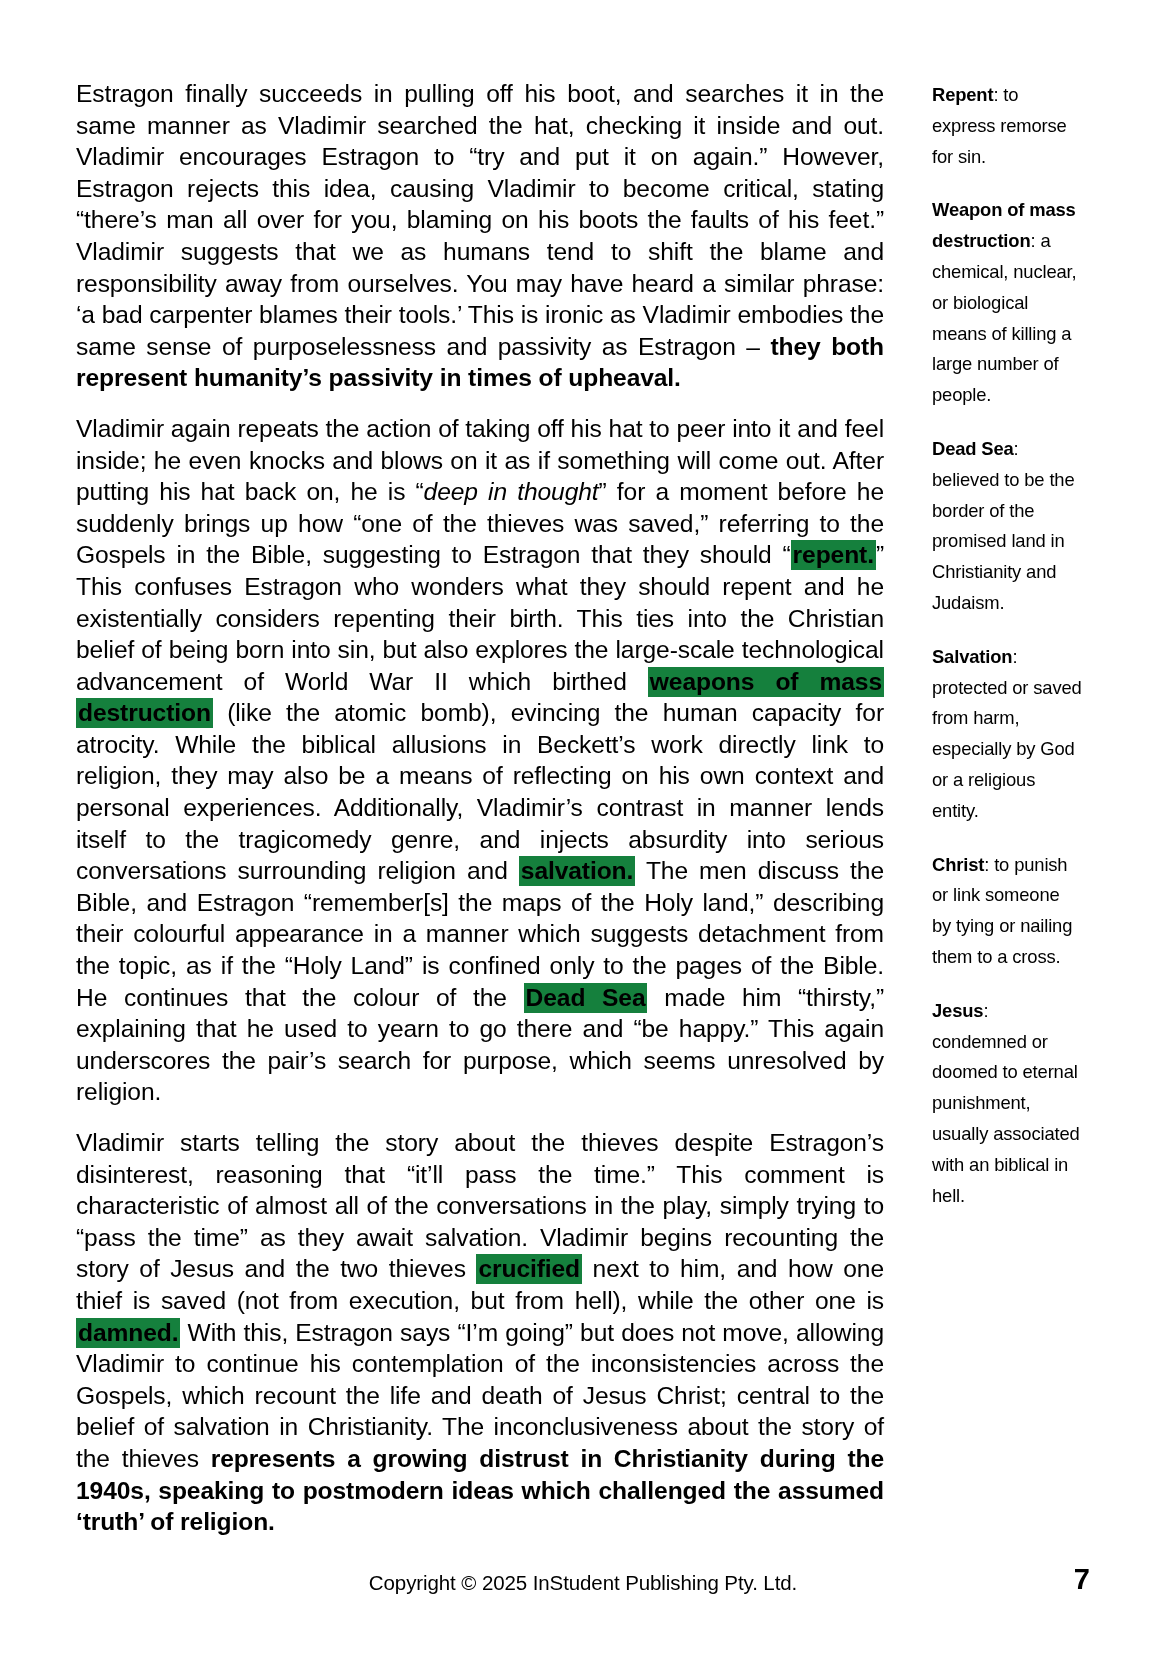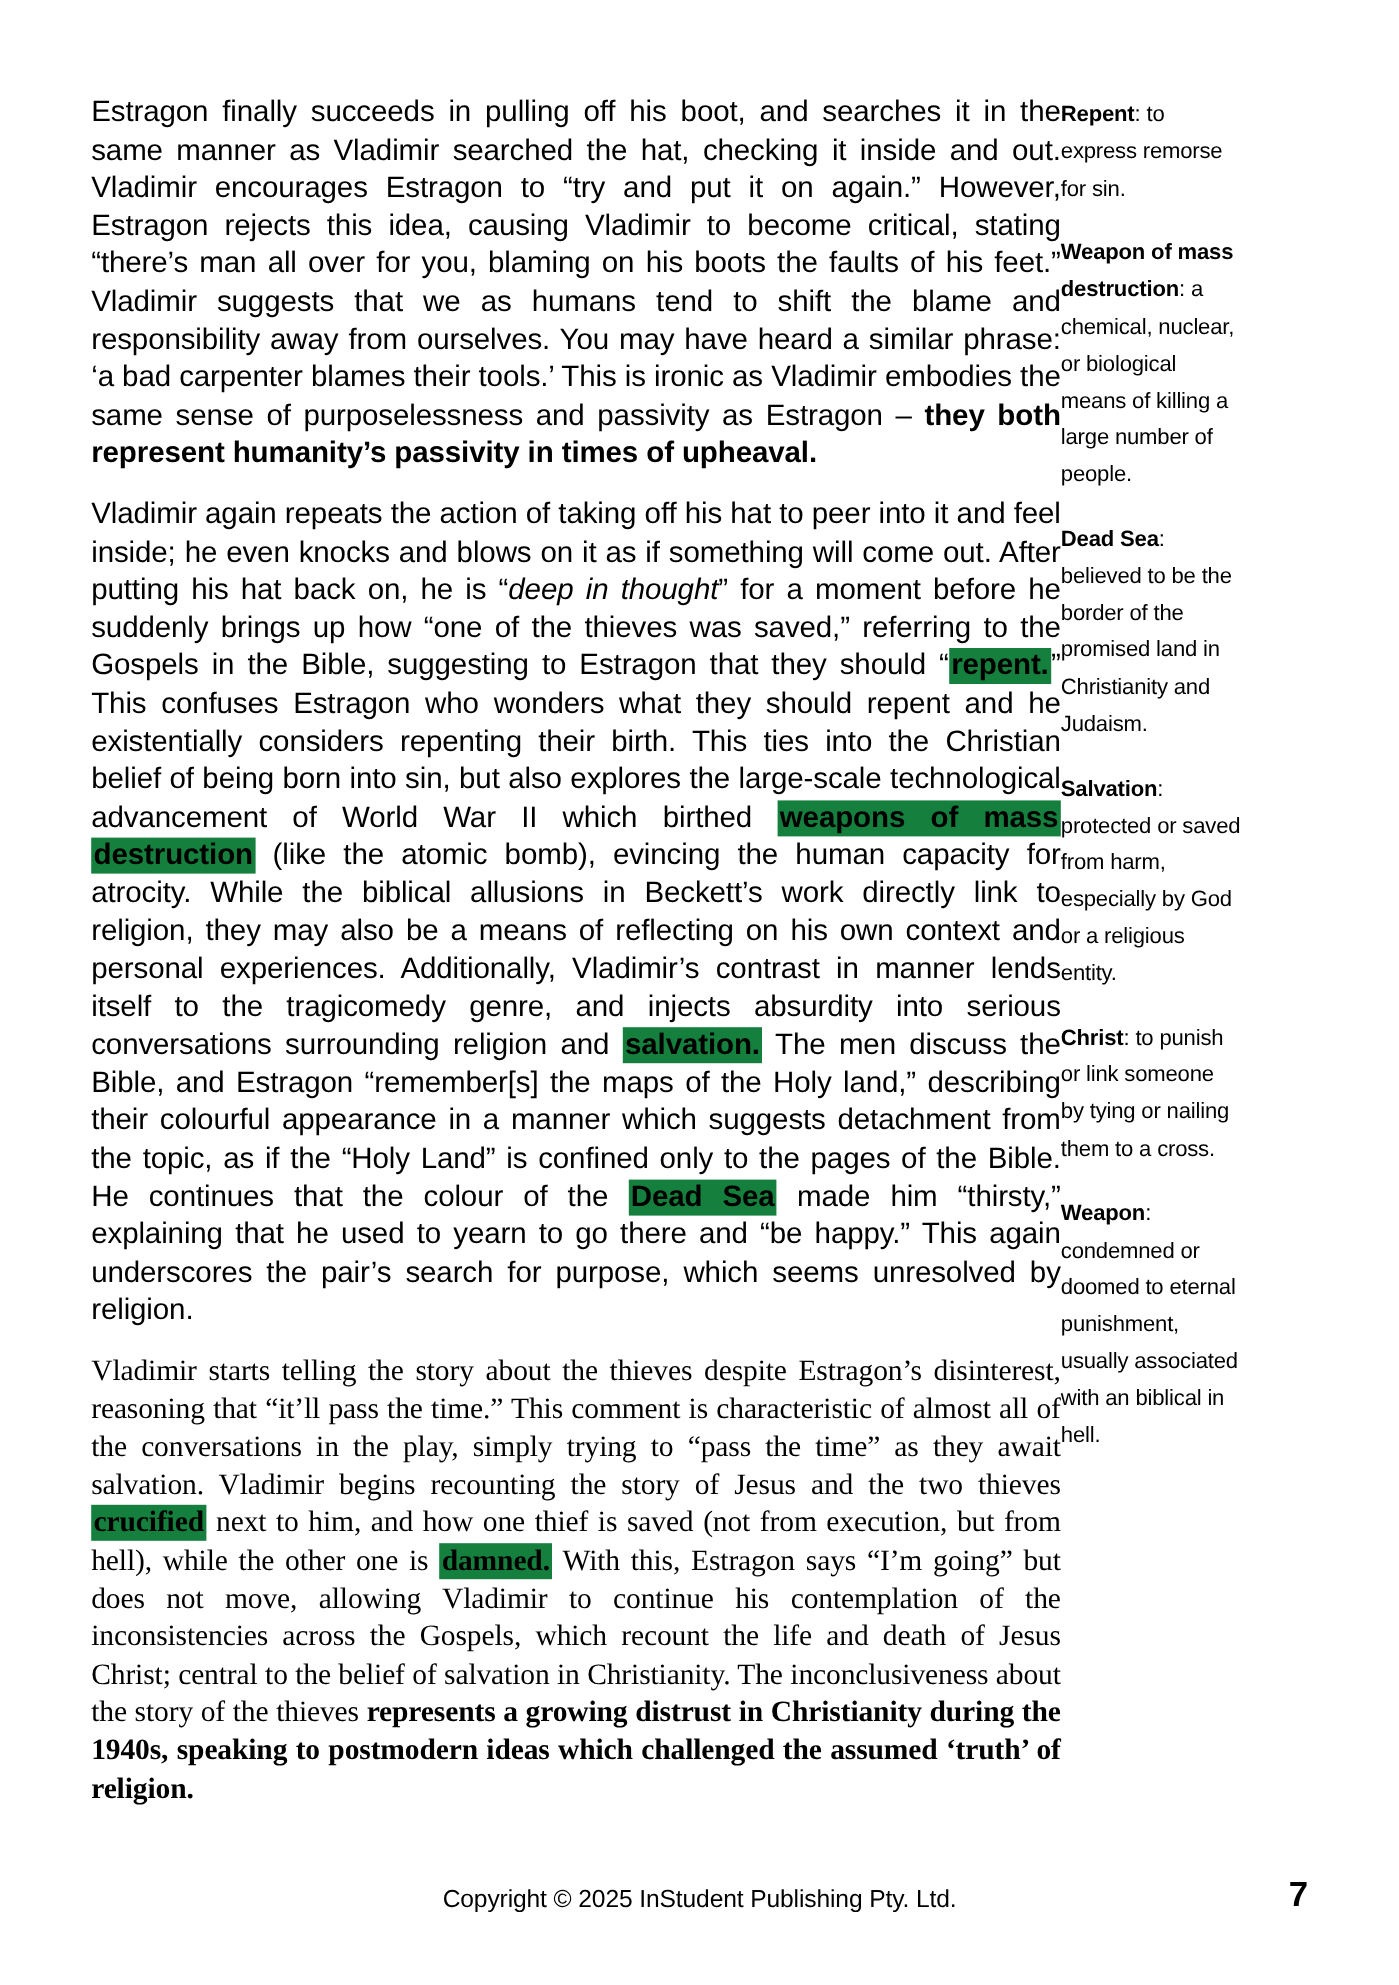--- a/index.html
+++ b/index.html
@@ -34,35 +34,36 @@
     align-items: flex-start;
     gap: 0px;
   }
   .main-column {
     width: 808px;
     flex: 0 0 808px;
   }
   .glossary-column {
     width: 150px;
     flex: 0 0 150px;
+    margin-left: 48px;
     padding-top: 2px;
   }
 
   
   .para {
     font-size: 24.6px;
     line-height: 31.6px;
     text-align: justify;
     text-justify: inter-word;
     margin: 0 0 19px 0;
     letter-spacing: -0.1px;
     word-spacing: 0px;
     hyphens: none;
   }
-  .para:last-child { margin-bottom: 0; font-family: Liberation Serif, serif; }
+  .para:last-child { margin-bottom: 0; }
   .para b, .para strong {
     font-weight: bold;
   }
   .para i, .para em {
     font-style: italic;
   }
   .hl {
     background: #15803d;
     font-weight: bold;
     padding: 1px 2px 2px 2px;
@@ -124,21 +125,21 @@
         <p class="para"><span>Vladimir starts telling the story about the thieves despite Estragon’s disinterest, reasoning that “it’ll pass the time.”   This comment is characteristic of almost all of the conversations in the play, simply trying to “pass the time” as they await salvation.  Vladimir begins recounting the story of Jesus and the two thieves </span><span class="hl">crucified</span><span> next to him, and how one thief is saved (not from execution, but from hell), while the other one is </span><span class="hl">damned.</span><span>  With this, Estragon says “I’m going” but does not move, allowing Vladimir to continue his contemplation of the inconsistencies across the Gospels, which recount the life and death of Jesus Christ; central to the belief of salvation in Christianity.  The inconclusiveness about the story of the thieves </span><b>represents a growing distrust in Christianity during the 1940s, speaking to postmodern ideas which challenged the assumed ‘truth’ of religion.</b></p>
       </div>
 
     <div class="glossary-column" id="glossary-column">
 
     <div class="gloss-entry"><span class="gloss-term">Repent</span><span class="gloss-def">: to express remorse for sin.</span></div>
         <div class="gloss-entry"><span class="gloss-term">Weapon of mass destruction</span><span class="gloss-def">: a chemical, nuclear, or biological means of killing a large number of people.</span></div>
         <div class="gloss-entry"><span class="gloss-term">Dead Sea</span><span class="gloss-def">: believed to be the border of the promised land in Christianity and Judaism.</span></div>
         <div class="gloss-entry"><span class="gloss-term">Salvation</span><span class="gloss-def">: protected or saved from harm, especially by God or a religious entity.</span></div>
         <div class="gloss-entry"><span class="gloss-term">Christ</span><span class="gloss-def">: to punish or link someone by tying or nailing them to a cross.</span></div>
-        <div class="gloss-entry"><span class="gloss-term">Weapon</span><span class="gloss-def">: condemned or doomed to eternal punishment, usually associated with an biblical in hell.</span></div>
+        <div class="gloss-entry"><span class="gloss-term">Jesus</span><span class="gloss-def">: condemned or doomed to eternal punishment, usually associated with an biblical in hell.</span></div>
       </div>
 
   </div>
 
   <div class="footer">
     <div class="footer-copyright">Copyright © 2025 InStudent Publishing Pty. Ltd.</div>
     <div class="footer-pageno">7</div>
   </div>
 
 </div>

